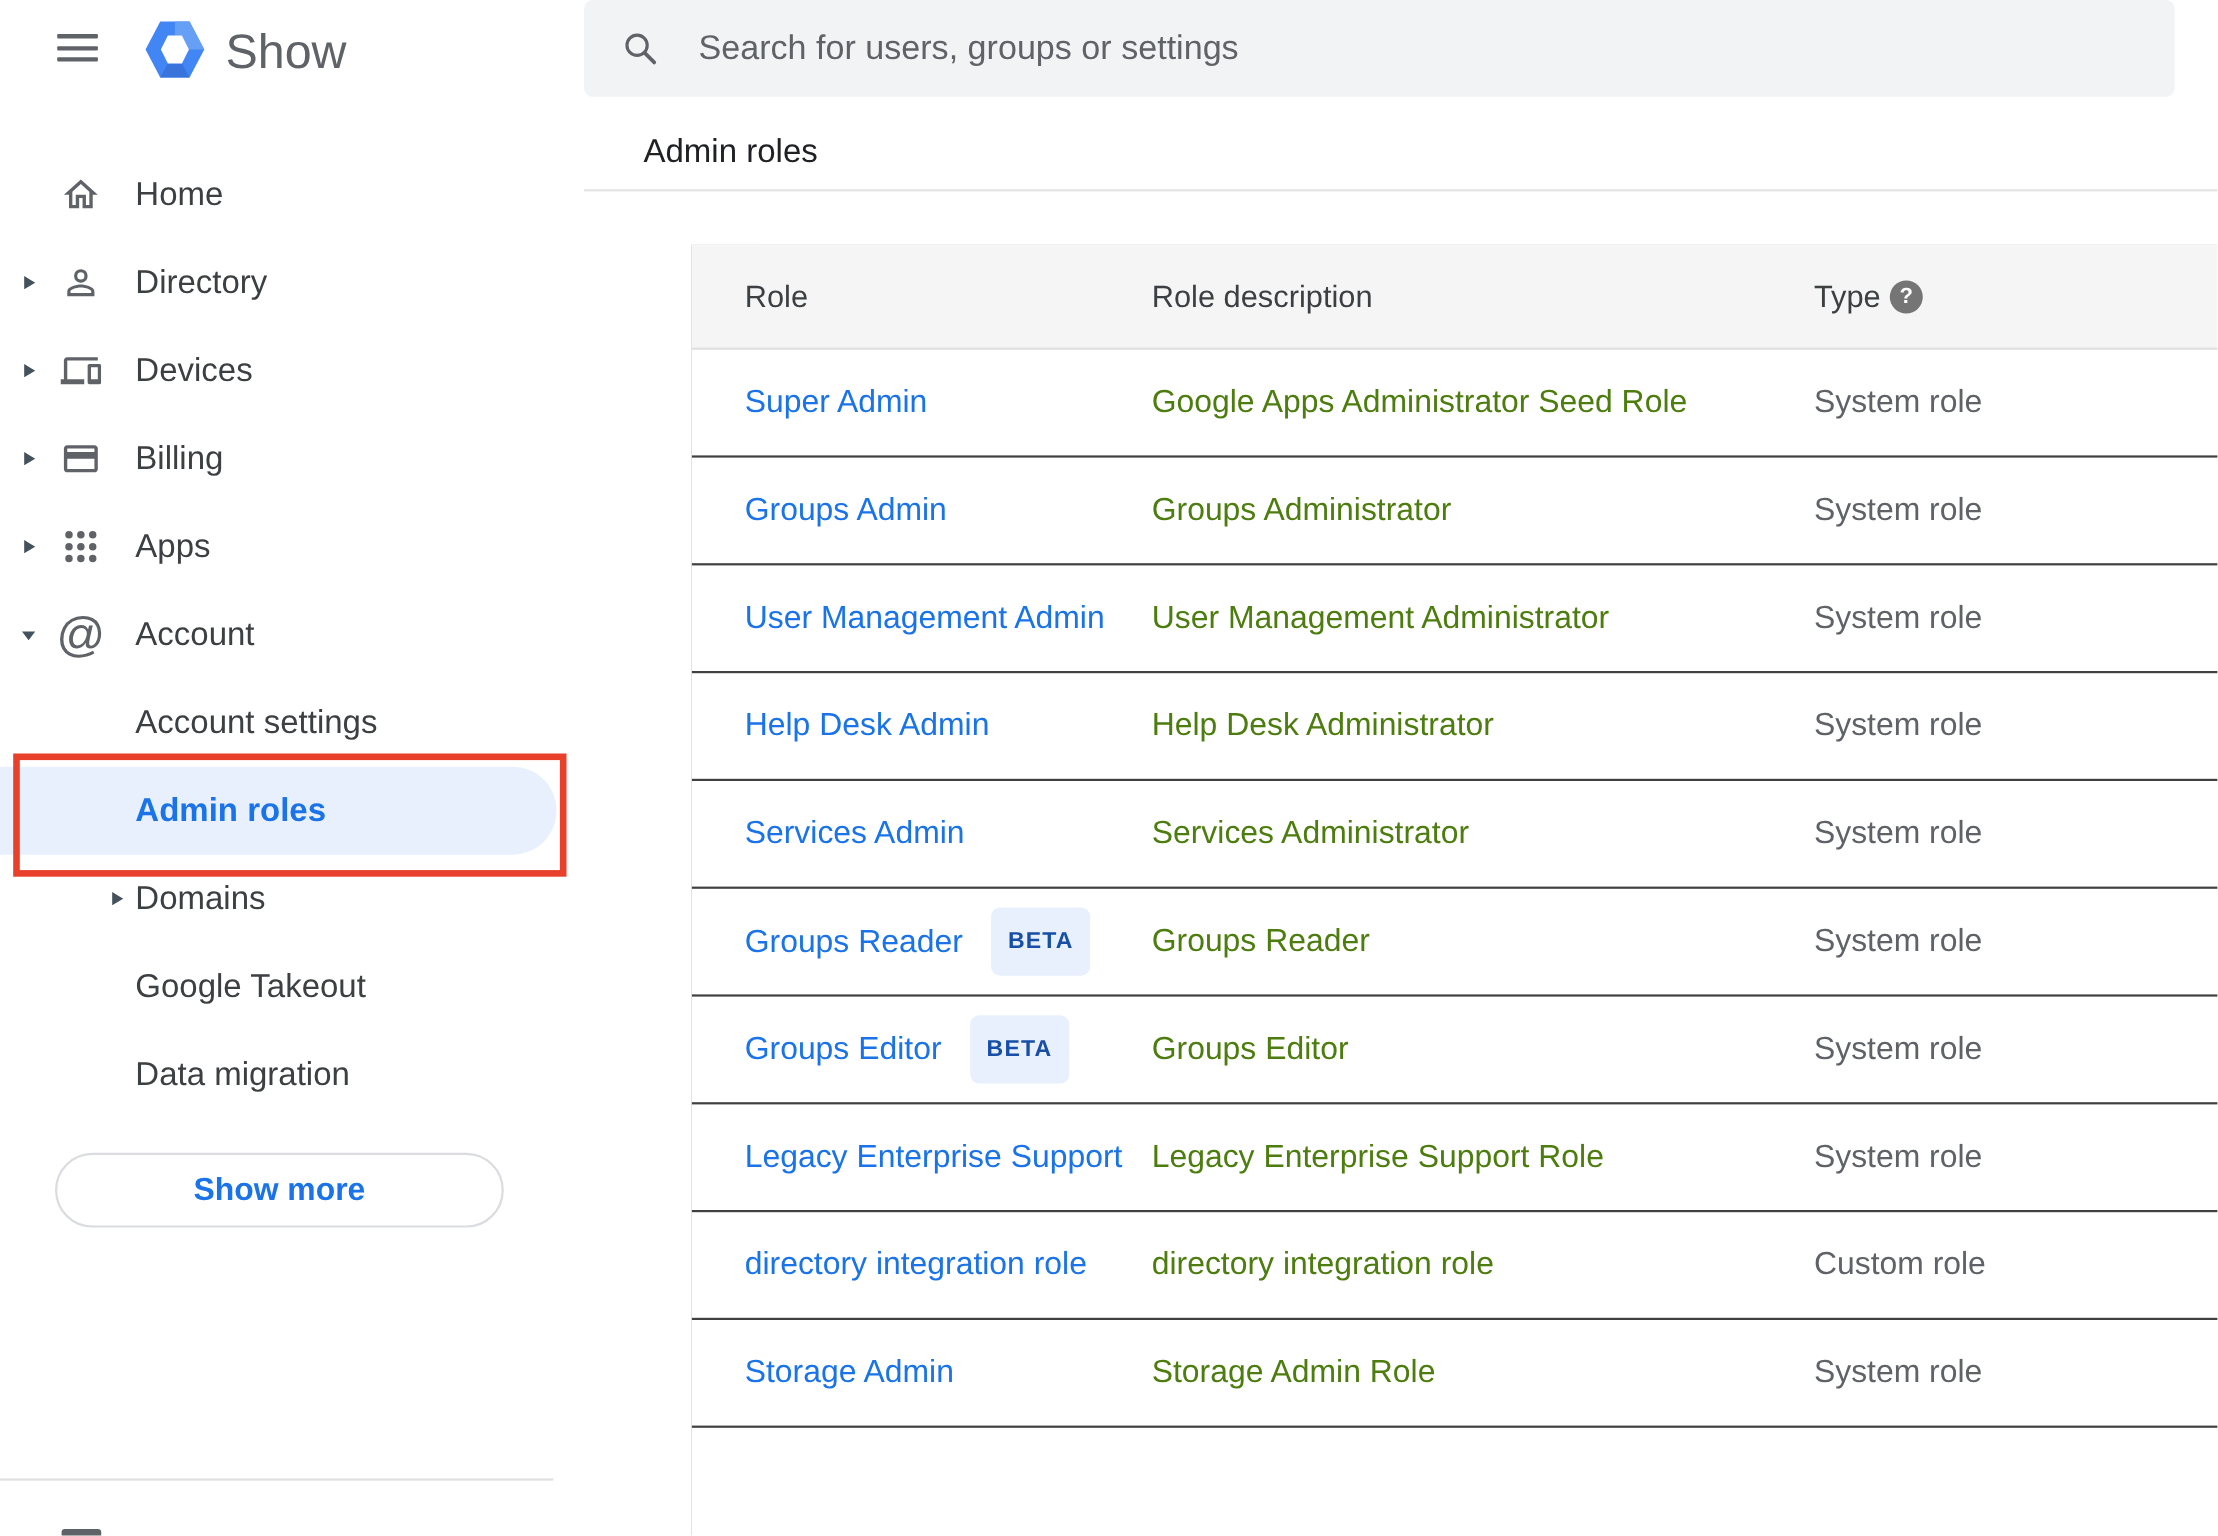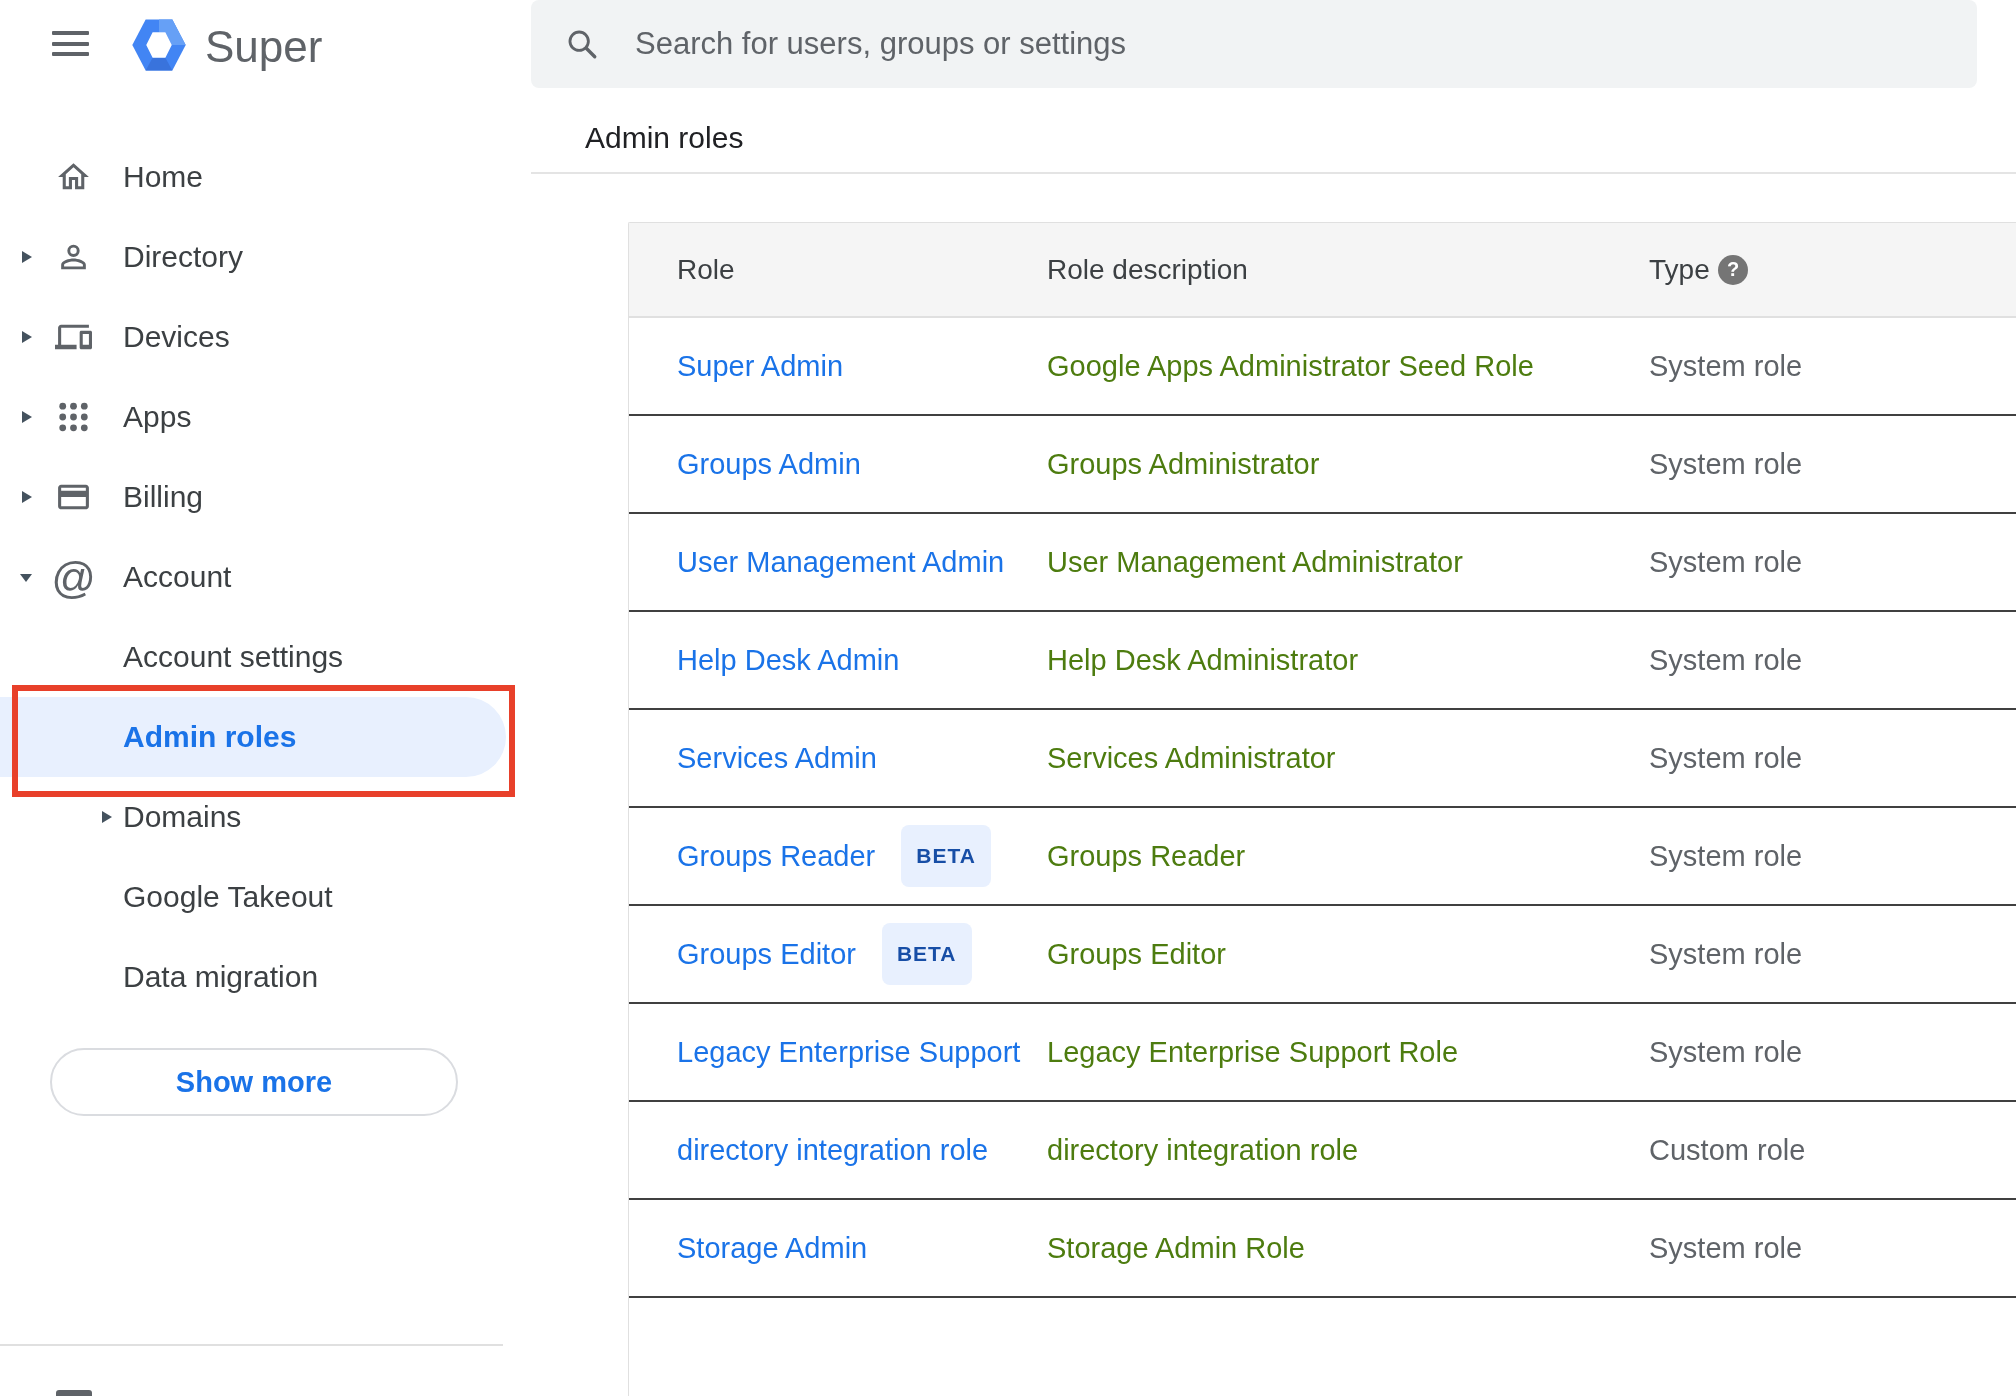--- a/index.html
+++ b/index.html
@@ -87,21 +87,21 @@
 
 <div class="logo">
   <span>
     <svg width="58" height="58" viewBox="0 0 100 100">
       <polygon points="27,6 73,6 96,50 73,94 27,94 4,50" fill="#4285f4"></polygon>
       <polygon points="50,6 73,6 96,50 72,50 61,28 50,28" fill="#66a0f6"></polygon>
       <polygon points="27,94 73,94 61,72 39,72" fill="#3973dc"></polygon>
       <polygon points="39,28 61,28 72,50 61,72 39,72 28,50" fill="#ffffff"></polygon>
     </svg>
   </span>
-  <span class="logo-text">Super</span>
+  <span class="logo-text">Show</span>
 </div>
 
 <div class="searchbar">
   <svg width="34" height="34" viewBox="0 0 24 24">
     <circle cx="10" cy="10" r="6.5" fill="none" stroke="#5f6368" stroke-width="2"></circle>
     <line x1="15.2" y1="15.2" x2="21" y2="21" stroke="#5f6368" stroke-width="2.4" stroke-linecap="round"></line>
   </svg>
   <input type="text" placeholder="Search for users, groups or settings" style="">
 </div>
 
@@ -131,20 +131,31 @@
     <div class="nav-item">
       <span class="nav-caret"><svg width="20" height="20" viewBox="0 0 20 20">
           <polygon points="6,4 16,10 6,16" fill="#44525e"></polygon>
         </svg></span>
       <span class="nav-icon">
         <svg width="37" height="37" viewBox="0 0 24 24" fill="#5f6368">
           <path d="M4 6h18V4H4c-1.1 0-2 .9-2 2v11H0v3h14v-3H4V6zm19 2h-6c-.55 0-1 .45-1 1v10c0 .55.45 1 1 1h6c.55 0 1-.45 1-1V9c0-.55-.45-1-1-1zm-1 9h-4v-7h4v7z"></path>
         </svg>
       </span>
       <span class="nav-label">Devices</span>
+    </div>
+    <div class="nav-item">
+      <span class="nav-caret"><svg width="20" height="20" viewBox="0 0 20 20">
+          <polygon points="6,4 16,10 6,16" fill="#44525e"></polygon>
+        </svg></span>
+      <span class="nav-icon">
+        <svg width="37" height="37" viewBox="0 0 24 24" fill="#5f6368">
+          <path d="M20 4H4c-1.11 0-1.99.89-1.99 2L2 18c0 1.11.89 2 2 2h16c1.11 0 2-.89 2-2V6c0-1.11-.89-2-2-2zm0 14H4v-6h16v6zm0-10H4V6h16v2z"></path>
+        </svg>
+      </span>
+      <span class="nav-label">Billing</span>
     </div>
     <div class="nav-item">
       <span class="nav-caret"><svg width="20" height="20" viewBox="0 0 20 20">
           <polygon points="6,4 16,10 6,16" fill="#44525e"></polygon>
         </svg></span>
       <span class="nav-icon">
         <svg width="37" height="37" viewBox="0 0 24 24" fill="#5f6368">
           <circle cx="5" cy="5" r="2.2"></circle>
           <circle cx="12" cy="5" r="2.2"></circle>
           <circle cx="19" cy="5" r="2.2"></circle>
@@ -153,31 +164,20 @@
           <circle cx="19" cy="12" r="2.2"></circle>
           <circle cx="5" cy="19" r="2.2"></circle>
           <circle cx="12" cy="19" r="2.2"></circle>
           <circle cx="19" cy="19" r="2.2"></circle>
         </svg>
       </span>
       <span class="nav-label">Apps</span>
     </div>
     <div class="nav-item">
       <span class="nav-caret"><svg width="20" height="20" viewBox="0 0 20 20">
-          <polygon points="6,4 16,10 6,16" fill="#44525e"></polygon>
-        </svg></span>
-      <span class="nav-icon">
-        <svg width="37" height="37" viewBox="0 0 24 24" fill="#5f6368">
-          <path d="M20 4H4c-1.11 0-1.99.89-1.99 2L2 18c0 1.11.89 2 2 2h16c1.11 0 2-.89 2-2V6c0-1.11-.89-2-2-2zm0 14H4v-6h16v6zm0-10H4V6h16v2z"></path>
-        </svg>
-      </span>
-      <span class="nav-label">Billing</span>
-    </div>
-    <div class="nav-item">
-      <span class="nav-caret"><svg width="20" height="20" viewBox="0 0 20 20">
           <polygon points="4,7 16,7 10,15" fill="#44525e"></polygon>
         </svg></span>
       <span class="nav-icon">
         <span class="at-glyph">@</span>
       </span>
       <span class="nav-label">Account</span>
     </div>
     <div class="nav-item sub">
       <span class="nav-label">Account settings</span>
     </div>

